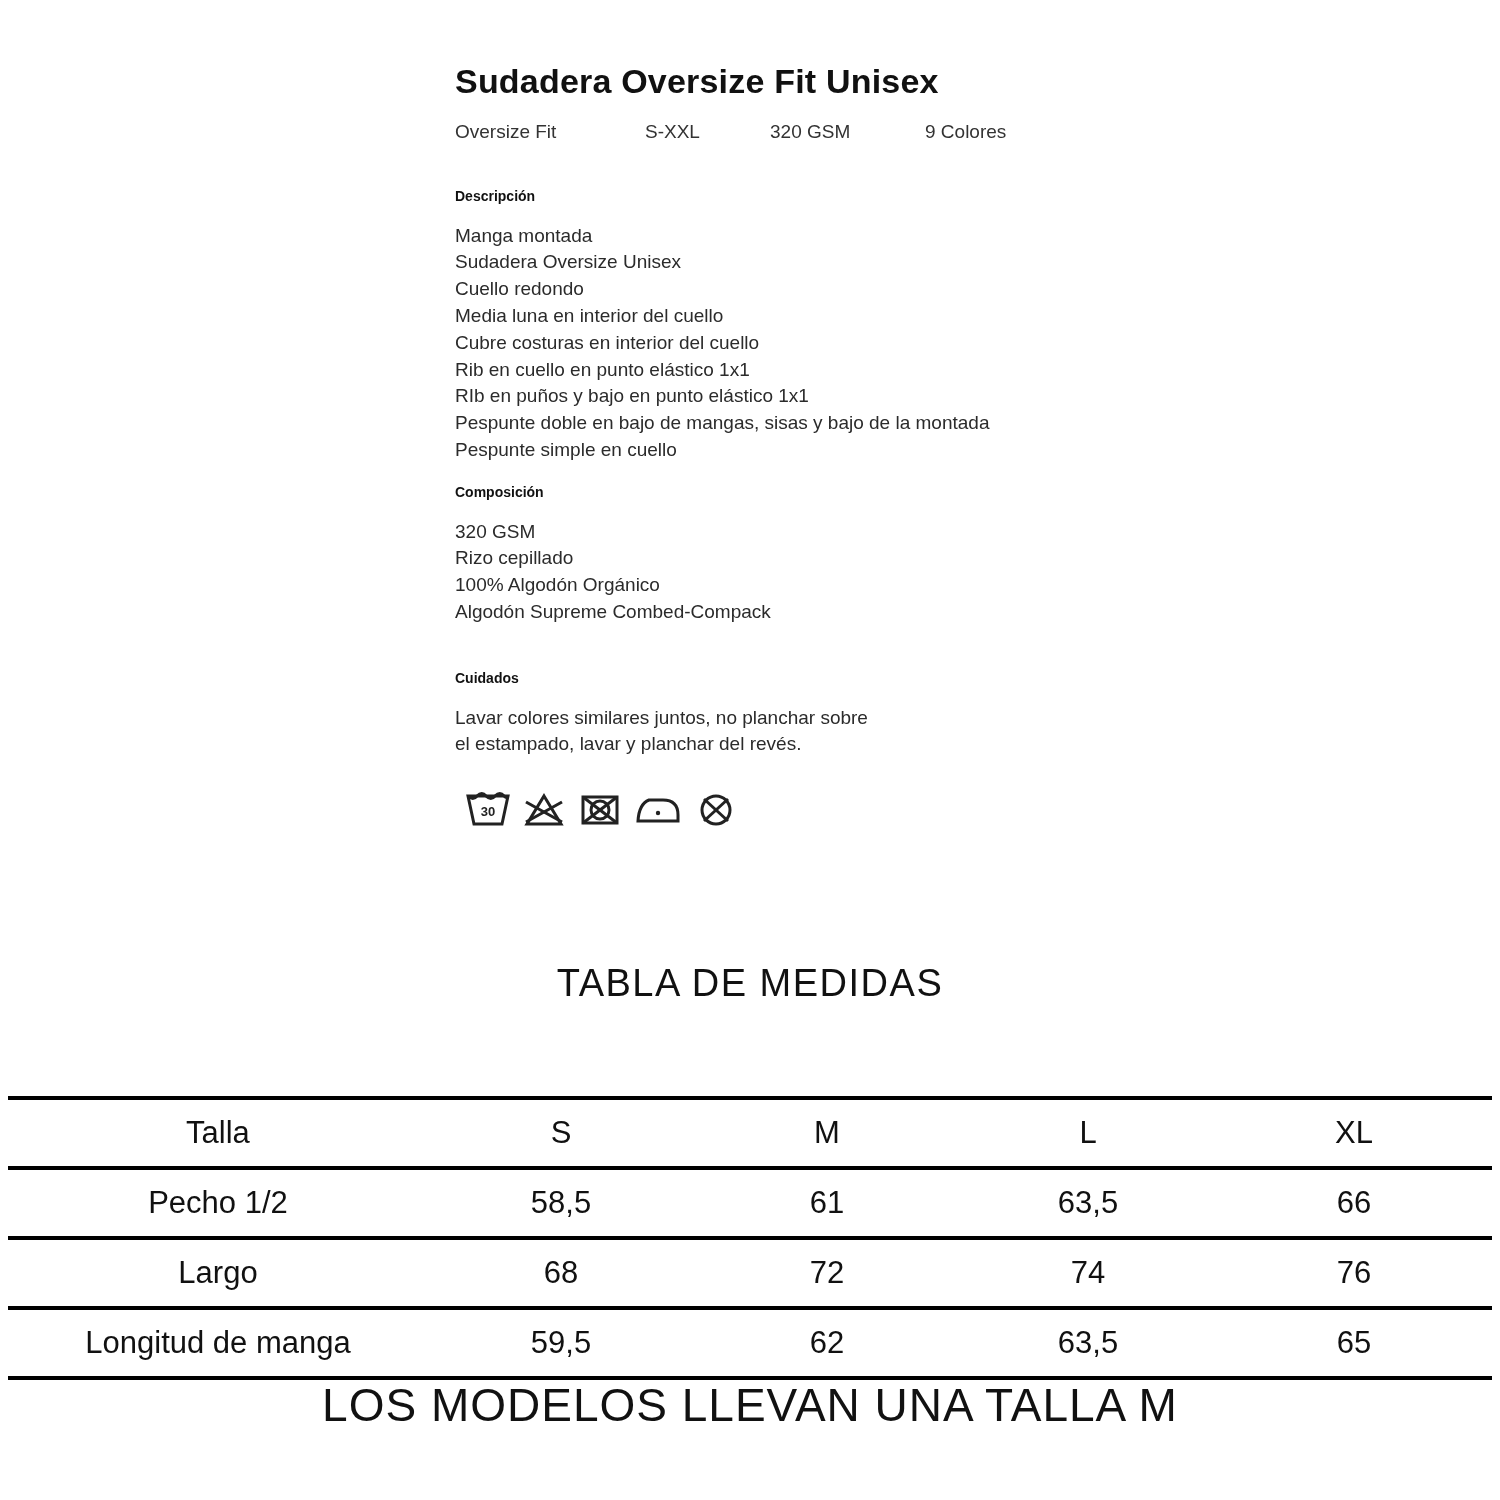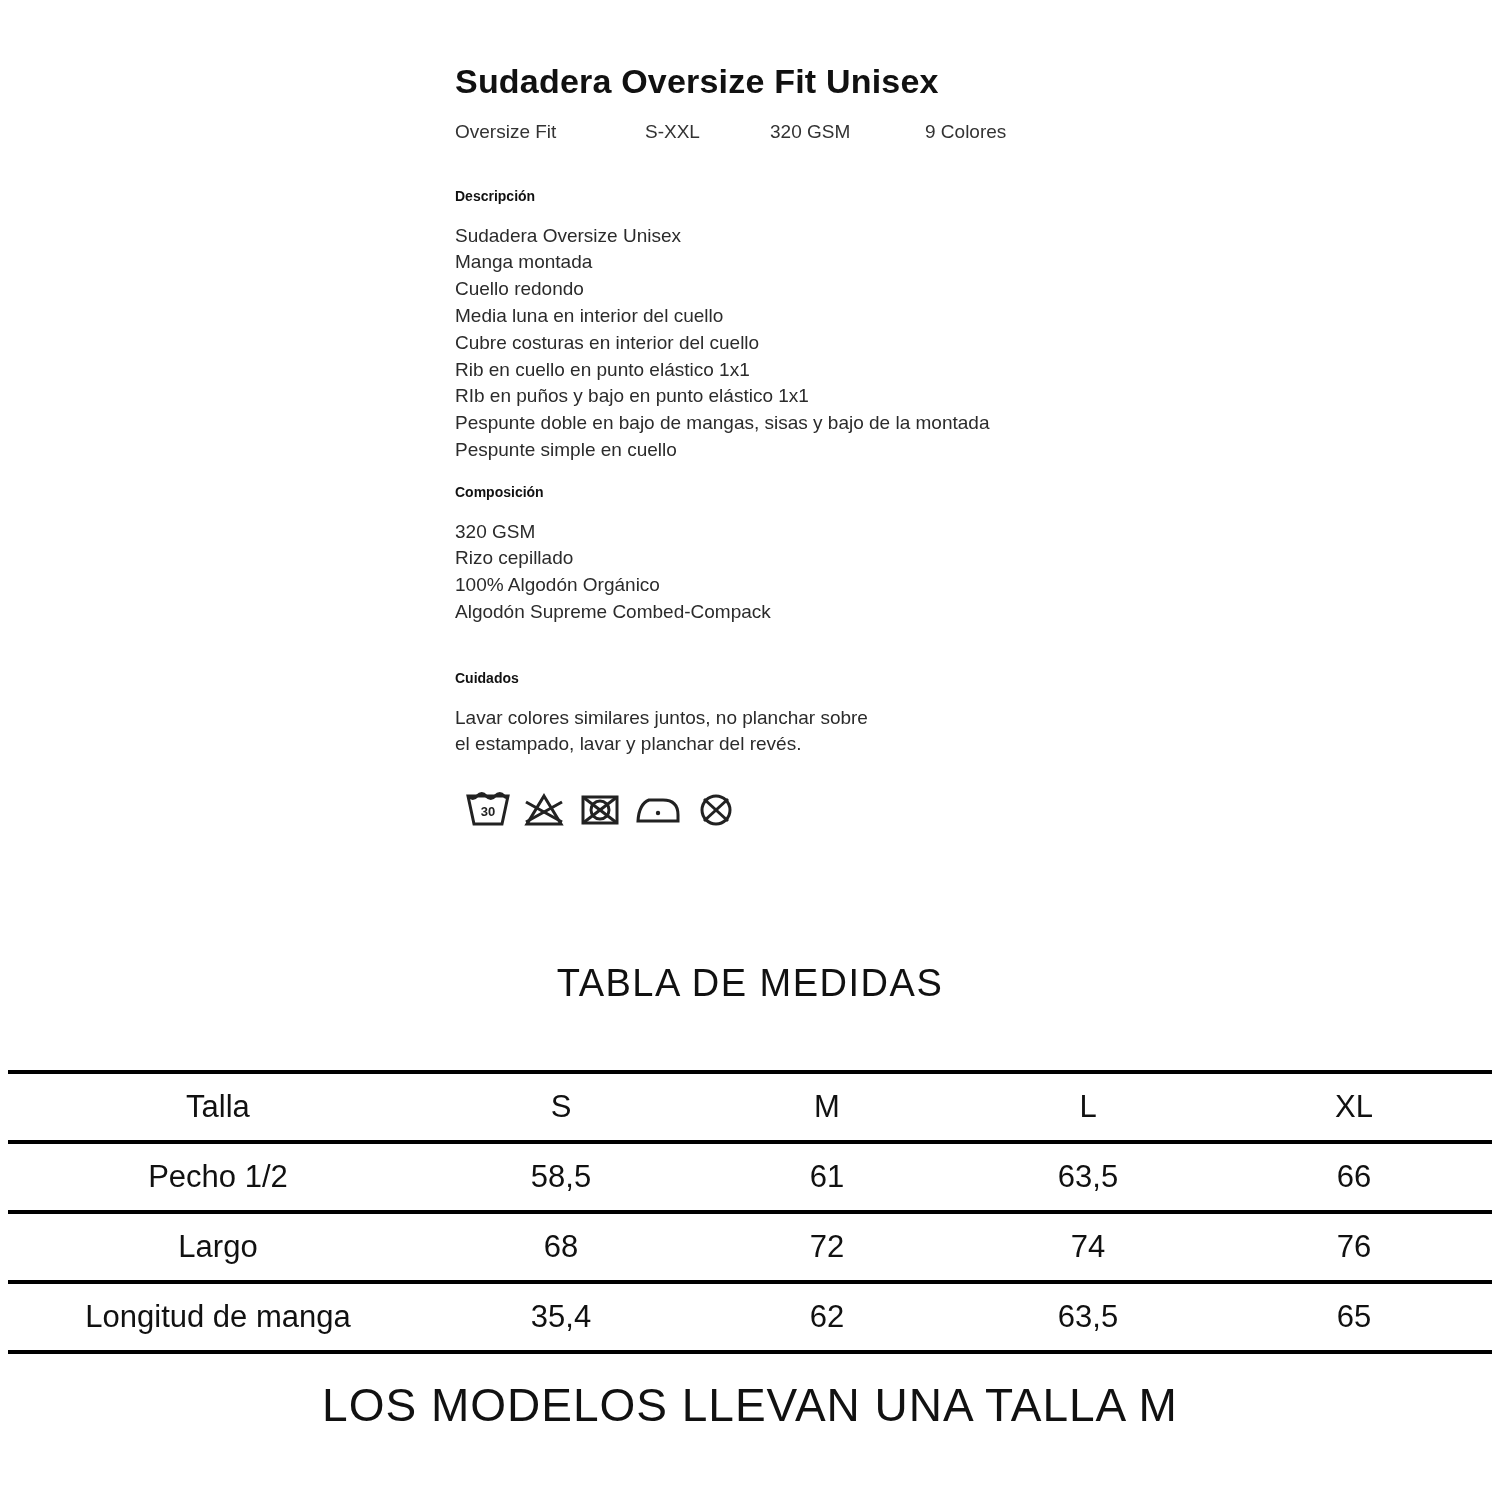--- a/index.html
+++ b/index.html
@@ -87,21 +87,21 @@
     width: 1500px;
     text-align: center;
     font-size: 38px;
     letter-spacing: 1.5px;
     color: #111111;
     font-weight: normal;
   }
 
   .measure-table {
     position: absolute;
-    top: 1070px;
+    top: 1096px;
     left: 8px;
     width: 1484px;
     border-collapse: collapse;
     table-layout: fixed;
   }
   .measure-table td {
     font-size: 31px;
     color: #111111;
     text-align: center;
     padding: 0;
@@ -139,22 +139,22 @@
   <div class="attr-row">
     <span class="attr">Oversize Fit</span>
     <span class="attr">S-XXL</span>
     <span class="attr">320 GSM</span>
     <span class="attr">9 Colores</span>
   </div>
 
   <div class="section" id="description-section">
     <h2 class="section-title">Descripción</h2>
     <div class="section-lines">
+      <div>Manga montada</div>
       <div>Sudadera Oversize Unisex</div>
-      <div>Manga montada</div>
       <div>Cuello redondo</div>
       <div>Media luna en interior del cuello</div>
       <div>Cubre costuras en interior del cuello</div>
       <div>Rib en cuello en punto elástico 1x1</div>
       <div>RIb en puños y bajo en punto elástico 1x1</div>
       <div>Pespunte doble en bajo de mangas, sisas y bajo de la montada</div>
       <div>Pespunte simple en cuello</div>
     </div>
   </div>
 
@@ -248,21 +248,21 @@
     </tr>
     <tr>
       <td>Largo</td>
       <td>68</td>
       <td>72</td>
       <td>74</td>
       <td>76</td>
     </tr>
     <tr>
       <td>Longitud de manga</td>
-      <td>35,4</td>
+      <td>59,5</td>
       <td>62</td>
       <td>63,5</td>
       <td>65</td>
     </tr>
   </tbody>
 </table>
 
 <div class="footer-note">LOS MODELOS LLEVAN UNA TALLA M</div>
 
 </body></html>

